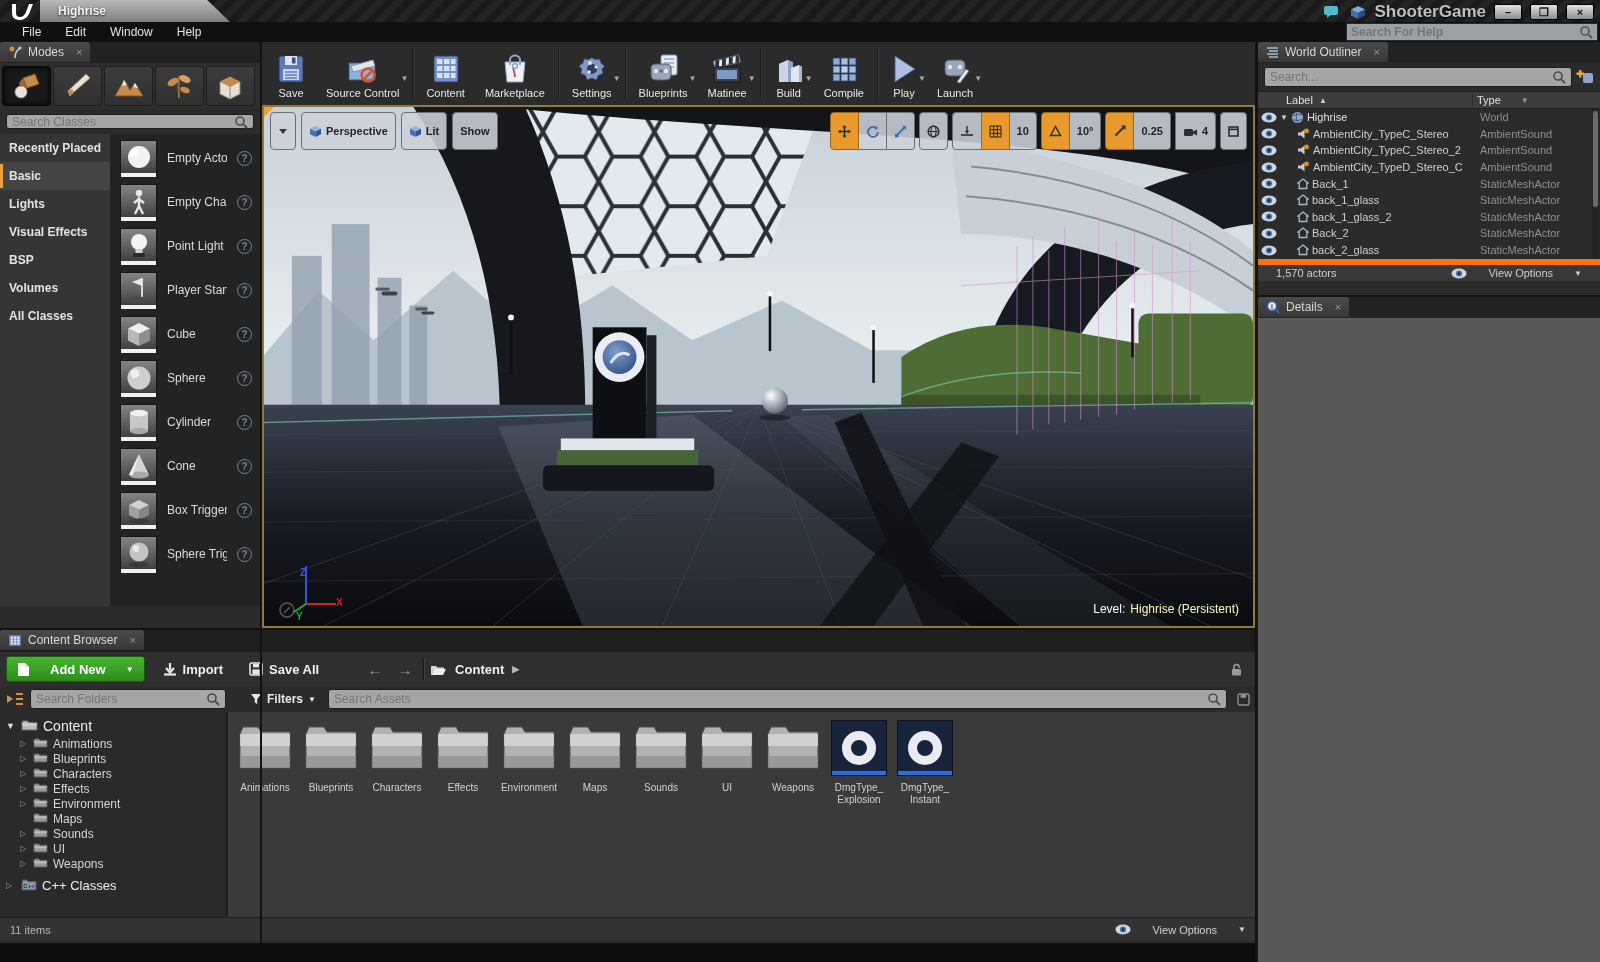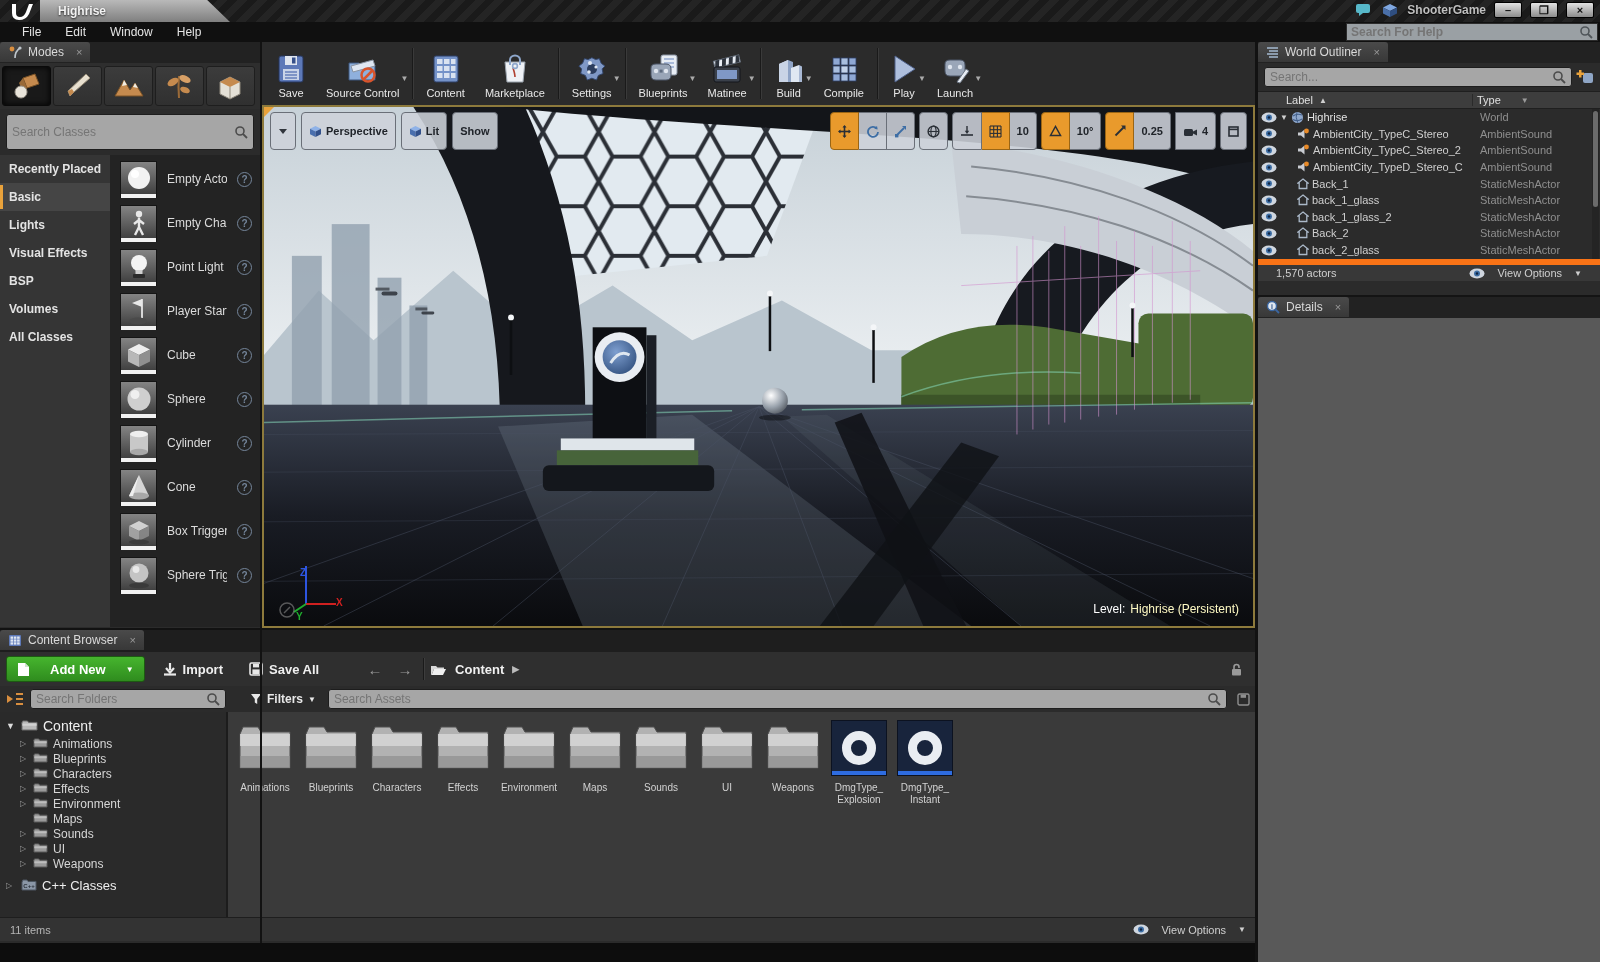--- a/index.html
+++ b/index.html
@@ -9,21 +9,21 @@
 
   
   .titlebar { position:absolute; left:0; top:0; width:1600px; height:22px;
     background:repeating-linear-gradient(135deg,#242424 0 7px,#1a1a1a 7px 14px); }
   .ulogo { position:absolute; left:6px; top:1px; width:30px; height:20px; }
   .title-tab { position:absolute; left:40px; top:0; width:190px; height:22px;
     background:linear-gradient(#b9b9b9,#7f7f7f); clip-path:polygon(0 0,88% 0,100% 100%,0 100%);
     display:flex; align-items:center; padding-left:18px; color:#f2f2f2; font-weight:bold;
     text-shadow:0 1px 2px #222; font-size:12px; }
   .title-right { position:absolute; right:6px; top:2px; display:flex; align-items:center; gap:8px; }
-  .app-title { color:#bfbfbf; font-weight:bold; font-size:12px; text-shadow:0 1px 1px #000; }
+  .app-title { color:#bfbfbf; font-weight:bold; font-size:17px; text-shadow:0 1px 1px #000; }
   .winbtn { width:28px; height:16px; background:linear-gradient(#e2e2e2,#8c8c8c); border:1px solid #000;
     border-radius:2px; color:#111; font-size:11px; font-weight:bold; line-height:14px; text-align:center; }
 
   
   .menubar { position:absolute; left:0; top:22px; width:1600px; height:20px; background:#101010;
     display:flex; align-items:center; gap:4px; padding-left:10px; }
   .menu-item { color:#e4e4e4; padding:2px 12px; font-size:12px; }
   .help-search { position:absolute; right:2px; top:1px; width:252px; height:18px; background:#9aa0a4;
     border:1px solid #2c2c2c; display:flex; align-items:center; padding:0 4px; }
   .help-search input { flex:1; border:none; background:transparent; font-size:12px; color:#484e52; outline:none;
@@ -38,21 +38,21 @@
   .sinput input { flex:1; border:none; background:transparent; color:#4c4c4c; font-size:12px; outline:none;
     font-family:"Liberation Sans",sans-serif; min-width:0; }
 
   
   .modes { position:absolute; left:0; top:42px; width:260px; height:588px; background:#2b2b2b; }
   .modes-tabrow { height:21px; background:#222; }
   .mode-tools { display:flex; gap:2px; padding:3px 2px; background:#2e2e2e; }
   .mode-tool { width:49px; height:40px; background:linear-gradient(#3c3c3c,#303030); border:1px solid #1e1e1e;
     border-radius:3px; display:flex; align-items:center; justify-content:center; }
   .mode-tool.sel { background:#191919; border-color:#0a0a0a; box-shadow:inset 0 0 6px #000; }
-  .modes-search { margin:5px 6px; height:36px; }
+  .modes-search { margin:5px 6px; height:15px; }
   .modes-body { display:flex; height:472px; }
   .mode-cats { width:110px; background:#353535; }
   .mode-cat { height:28px; display:flex; align-items:center; padding-left:9px; font-weight:bold; font-size:12px;
     color:#e3e3e3; position:relative; }
   .mode-cat.sel { background:#454545; }
   .mode-cat.sel::before { content:""; position:absolute; left:0; top:2px; bottom:2px; width:3px; background:#e9a23b; }
   .mode-items { flex:1; background:#232323; overflow:hidden; padding-top:2px; }
   .mode-item { height:44px; display:flex; align-items:center; gap:10px; padding:0 8px 0 10px; }
   .mthumb { width:37px; height:37px; background:linear-gradient(#848484,#3a3a3a); border:1px solid #151515;
     position:relative; display:flex; align-items:center; justify-content:center; }
@@ -143,21 +143,21 @@
   .tile { width:64px; margin:0 1px; display:flex; flex-direction:column; align-items:center; }
   .tile .thumb { width:56px; height:56px; display:flex; align-items:center; justify-content:center; position:relative; }
   .tile .tlabel { margin-top:6px; font-size:10px; color:#d2d2d2; text-align:center; line-height:12px;
     overflow-wrap:anywhere; max-width:60px; }
   .tile.damage .thumb { background:#18243c; border:1px solid #0c1220; }
   .tile.damage .thumb::after { content:""; position:absolute; left:0; right:0; bottom:0; height:4px; background:#2e6ce0; }
   .tile.damage .ring { width:34px; height:34px; border:9px solid #e9edf2; border-radius:50%; }
   .cb-foot { height:24px; background:#333; border-top:1px solid #1e1e1e; display:flex; align-items:center;
     padding:0 10px; font-size:11px; color:#b5b5b5; }
   .cb-foot .spacer { flex:1; }
-  .viewopts { display:flex; align-items:center; gap:12px; color:#cfcfcf; }
+  .viewopts { display:flex; align-items:center; gap:21px; color:#cfcfcf; }
 
   .bottom-strip { position:absolute; left:0; top:943px; width:1256px; height:19px; background:#0d0d0d; }
   .gap-v1 { position:absolute; left:260px; top:42px; width:2px; height:901px; background:#121212; }
   .gap-v2 { position:absolute; left:1255px; top:42px; width:3px; height:920px; background:#121212; }
   .gap-h1 { position:absolute; left:0; top:628px; width:1256px; height:2px; background:#121212; }
 
   svg { display:block; }
 </style>
 </head>
 <body>

